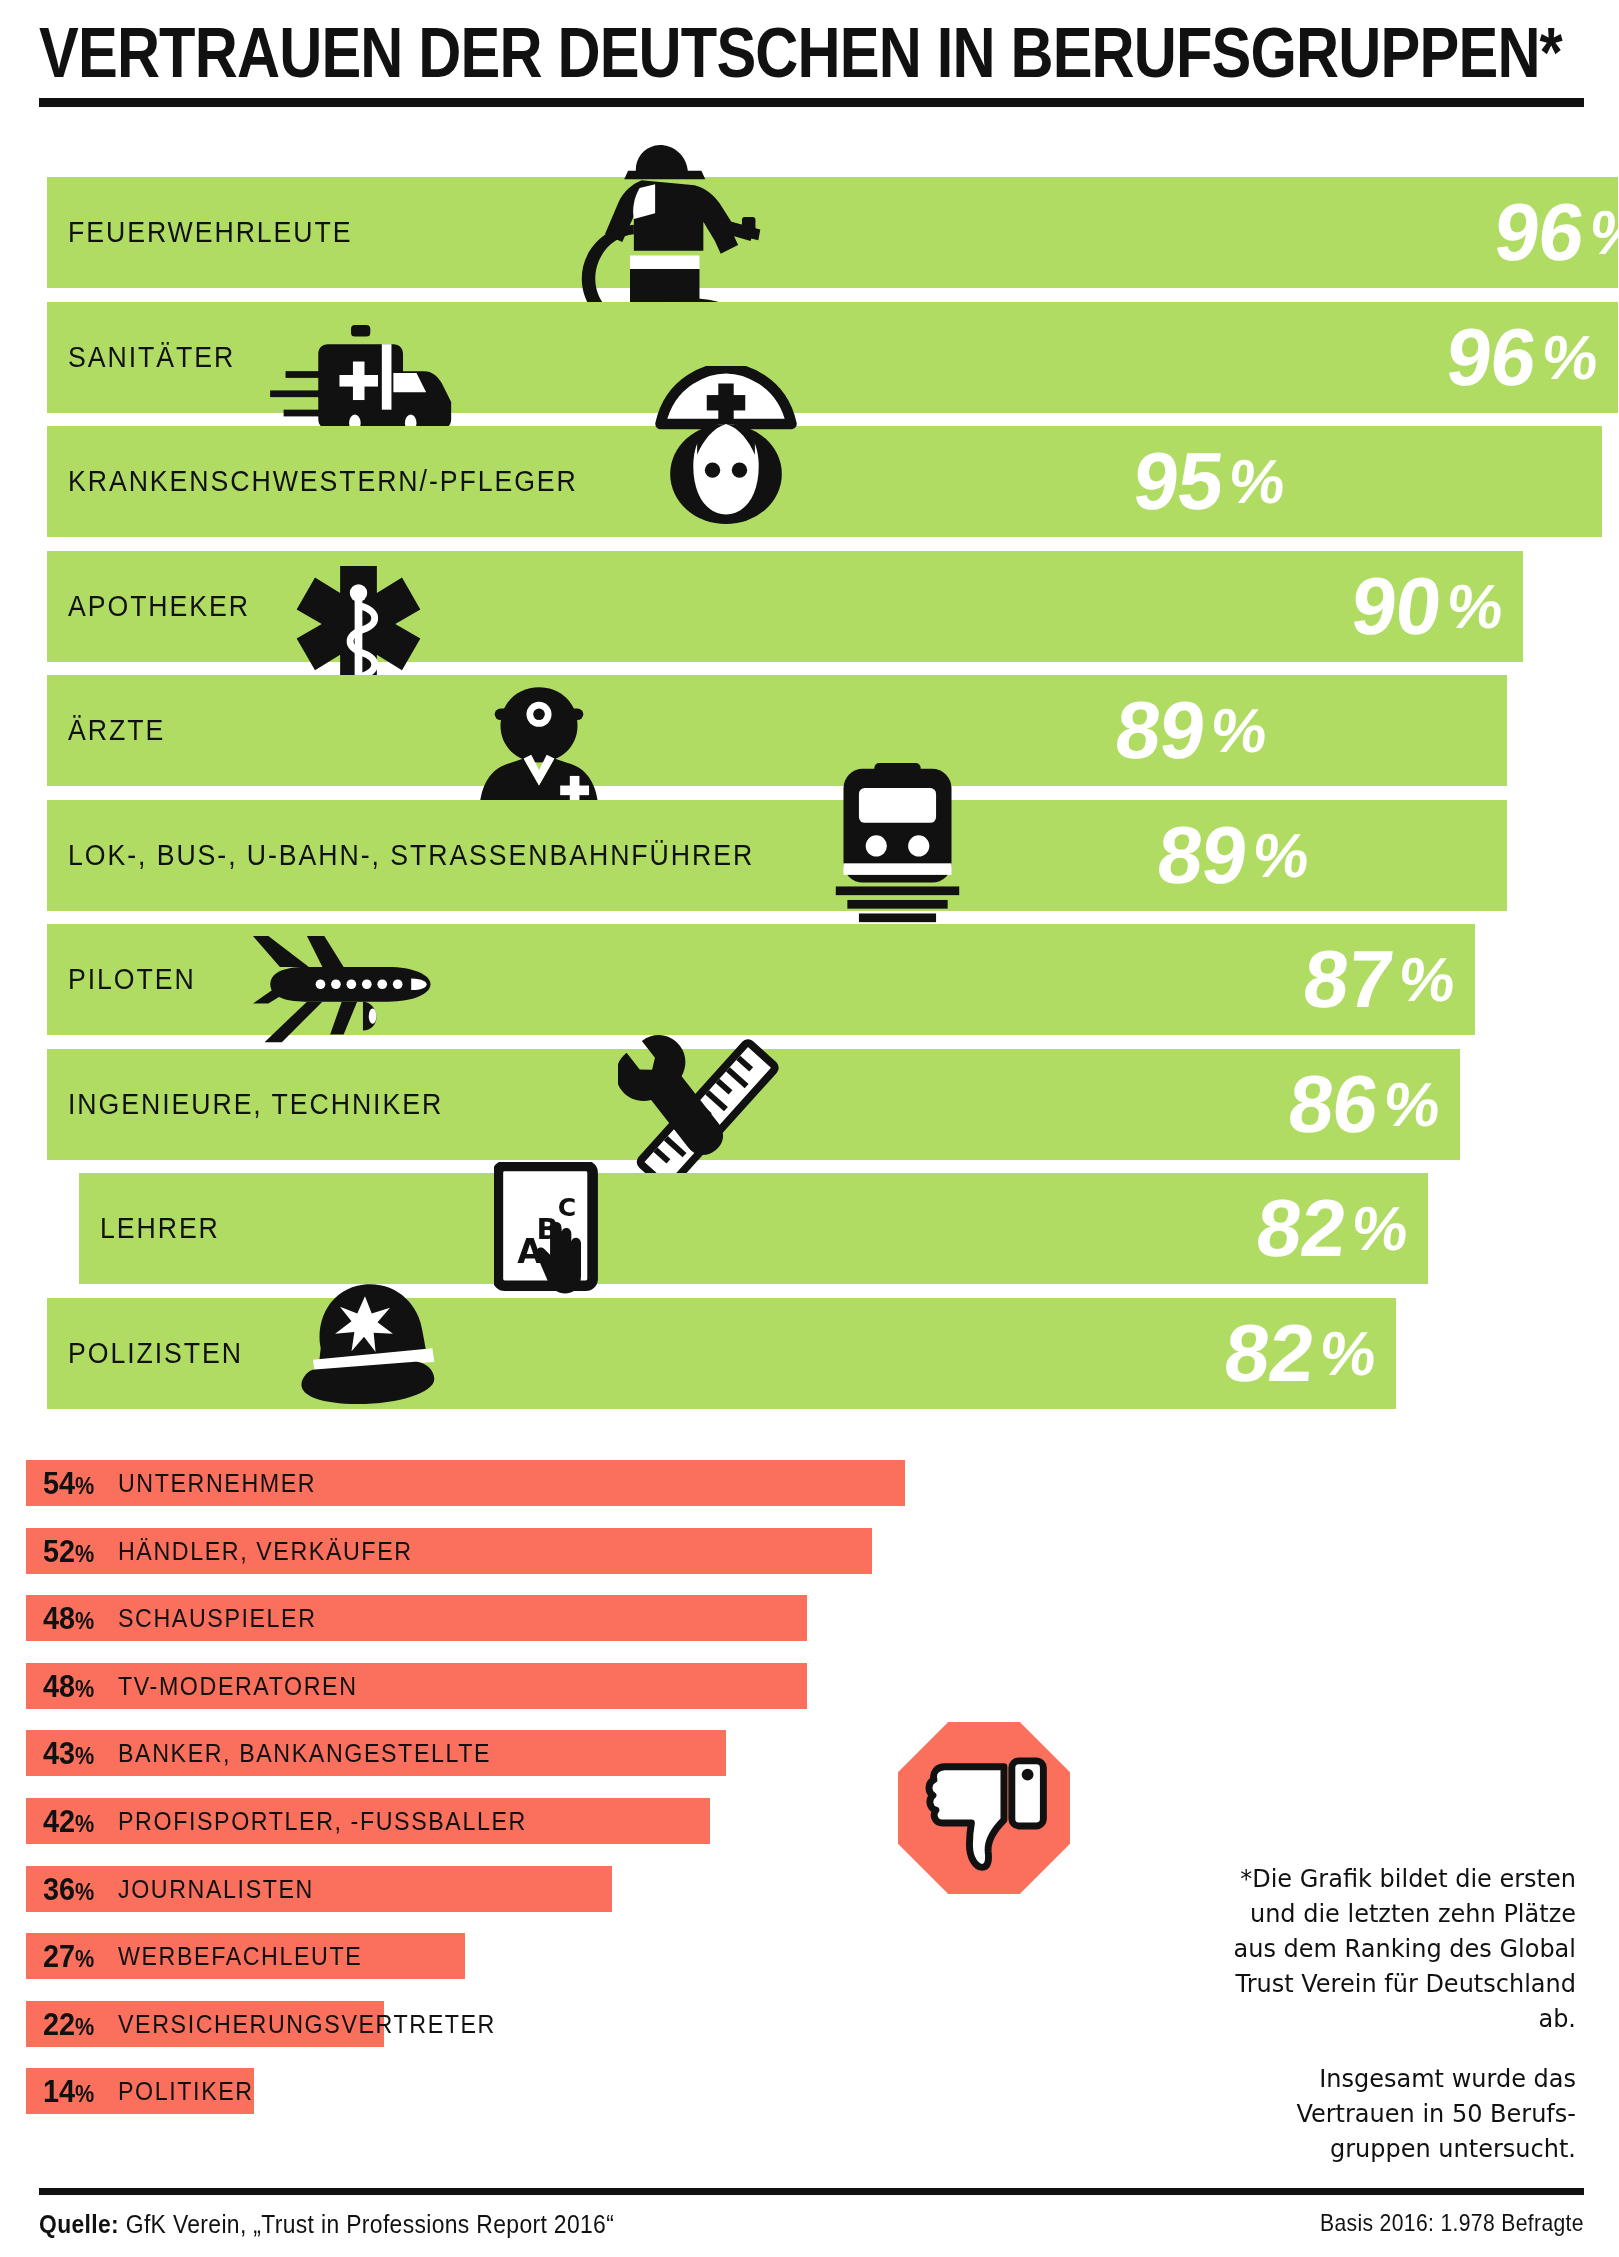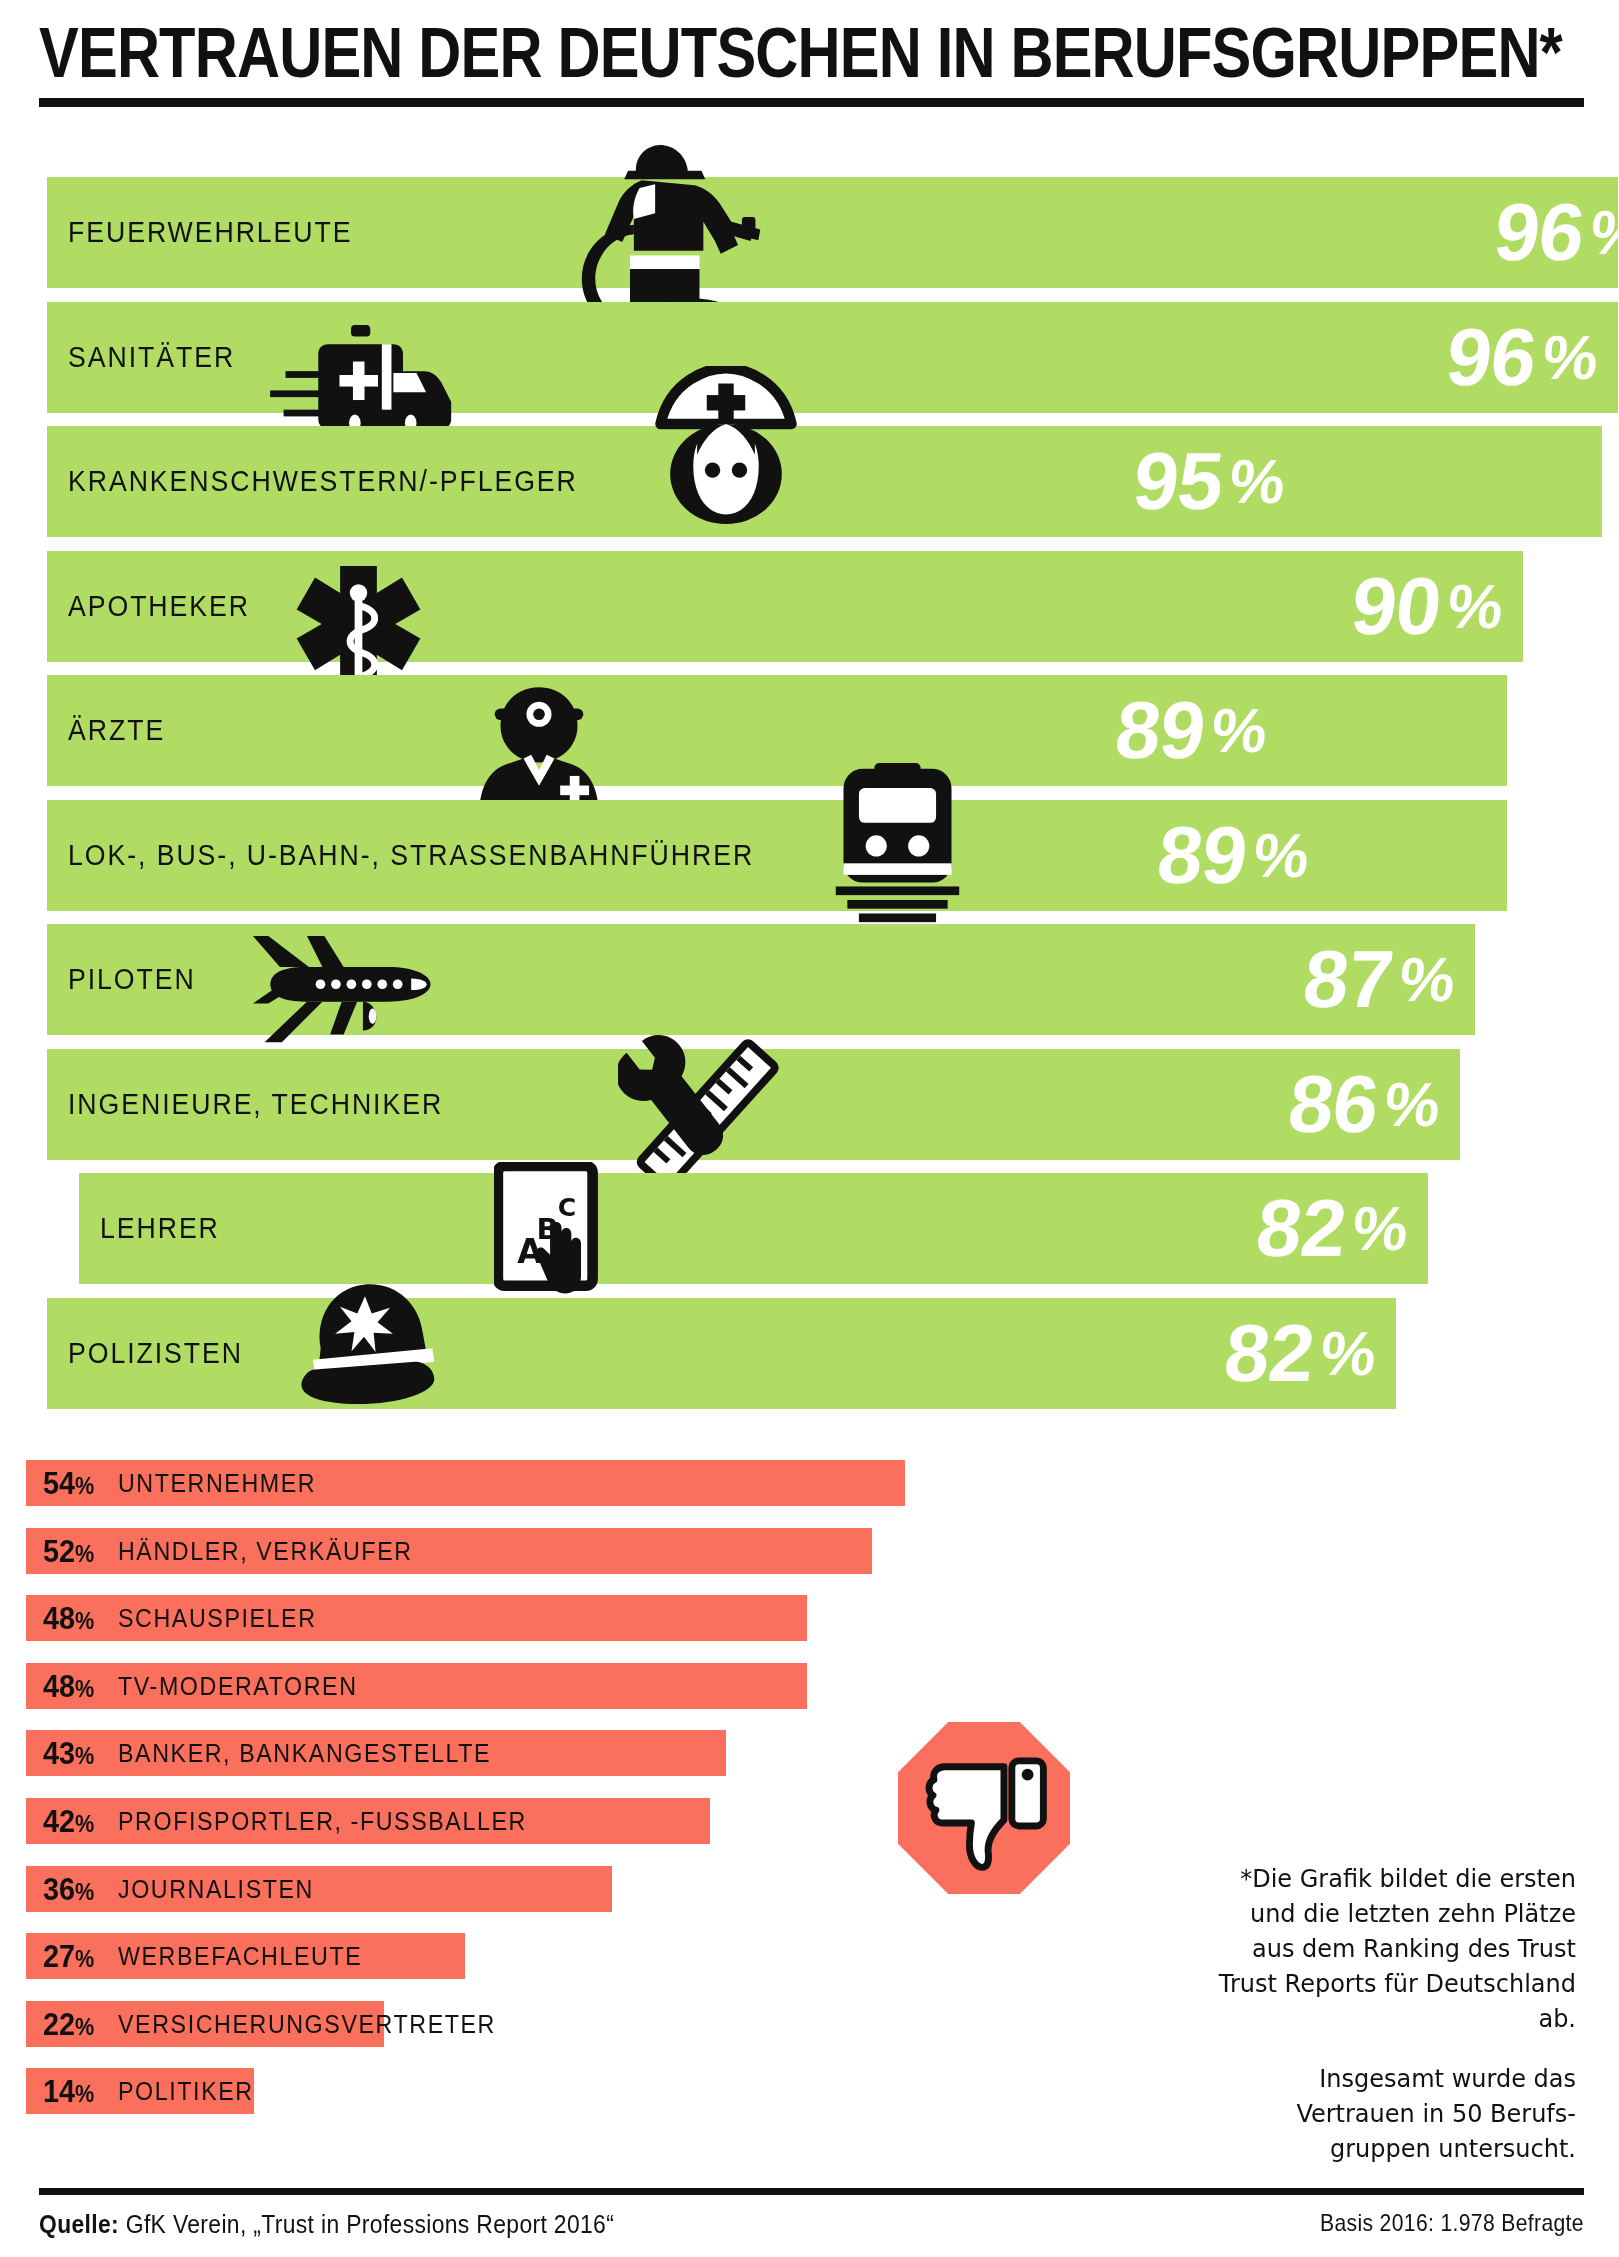--- a/index.html
+++ b/index.html
@@ -422,21 +422,21 @@
       <polygon points="52,0 126,0 178,52 178,126 126,178 52,178 0,126 0,52" fill="#fa705c"></polygon>
       <g transform="translate(26,28) scale(1.02)">
         <path d="M22,18 C14,18 9,24 11,31 C5,34 4,43 10,47 C5,51 6,60 13,62 C9,67 12,75 20,75 L49,75 C49,75 47,86 47,97 C47,110 53,120 60,120 C66,120 67,113 66,104 C65,92 72,82 82,72 L82,18 Z" fill="#ffffff" stroke="#111111" stroke-width="7" stroke-linejoin="round"></path>
         <rect x="90" y="12" width="32" height="66" rx="7" fill="#ffffff" stroke="#111111" stroke-width="7"></rect>
         <circle cx="106" cy="26" r="6" fill="#111111"></circle>
       </g>
     </svg>
   </div>
 
   <div class="footnote">
-    <p>*Die Grafik bildet die ersten und die letzten zehn Plätze aus dem Ranking des Trust Trust Reports für Deutschland ab.</p>
+    <p>*Die Grafik bildet die ersten und die letzten zehn Plätze aus dem Ranking des Global Trust Verein für Deutschland ab.</p>
     <p>Insgesamt wurde das Vertrauen in 50 Berufs­gruppen untersucht.</p>
   </div>
 
   <div class="footer-rule"></div>
   <div class="footer">
     <div class="src">
       <b>Quelle:</b>
       <span>GfK Verein, „Trust in Professions Report 2016“</span>
     </div>
     <div class="basis">Basis 2016: 1.978 Befragte</div>

